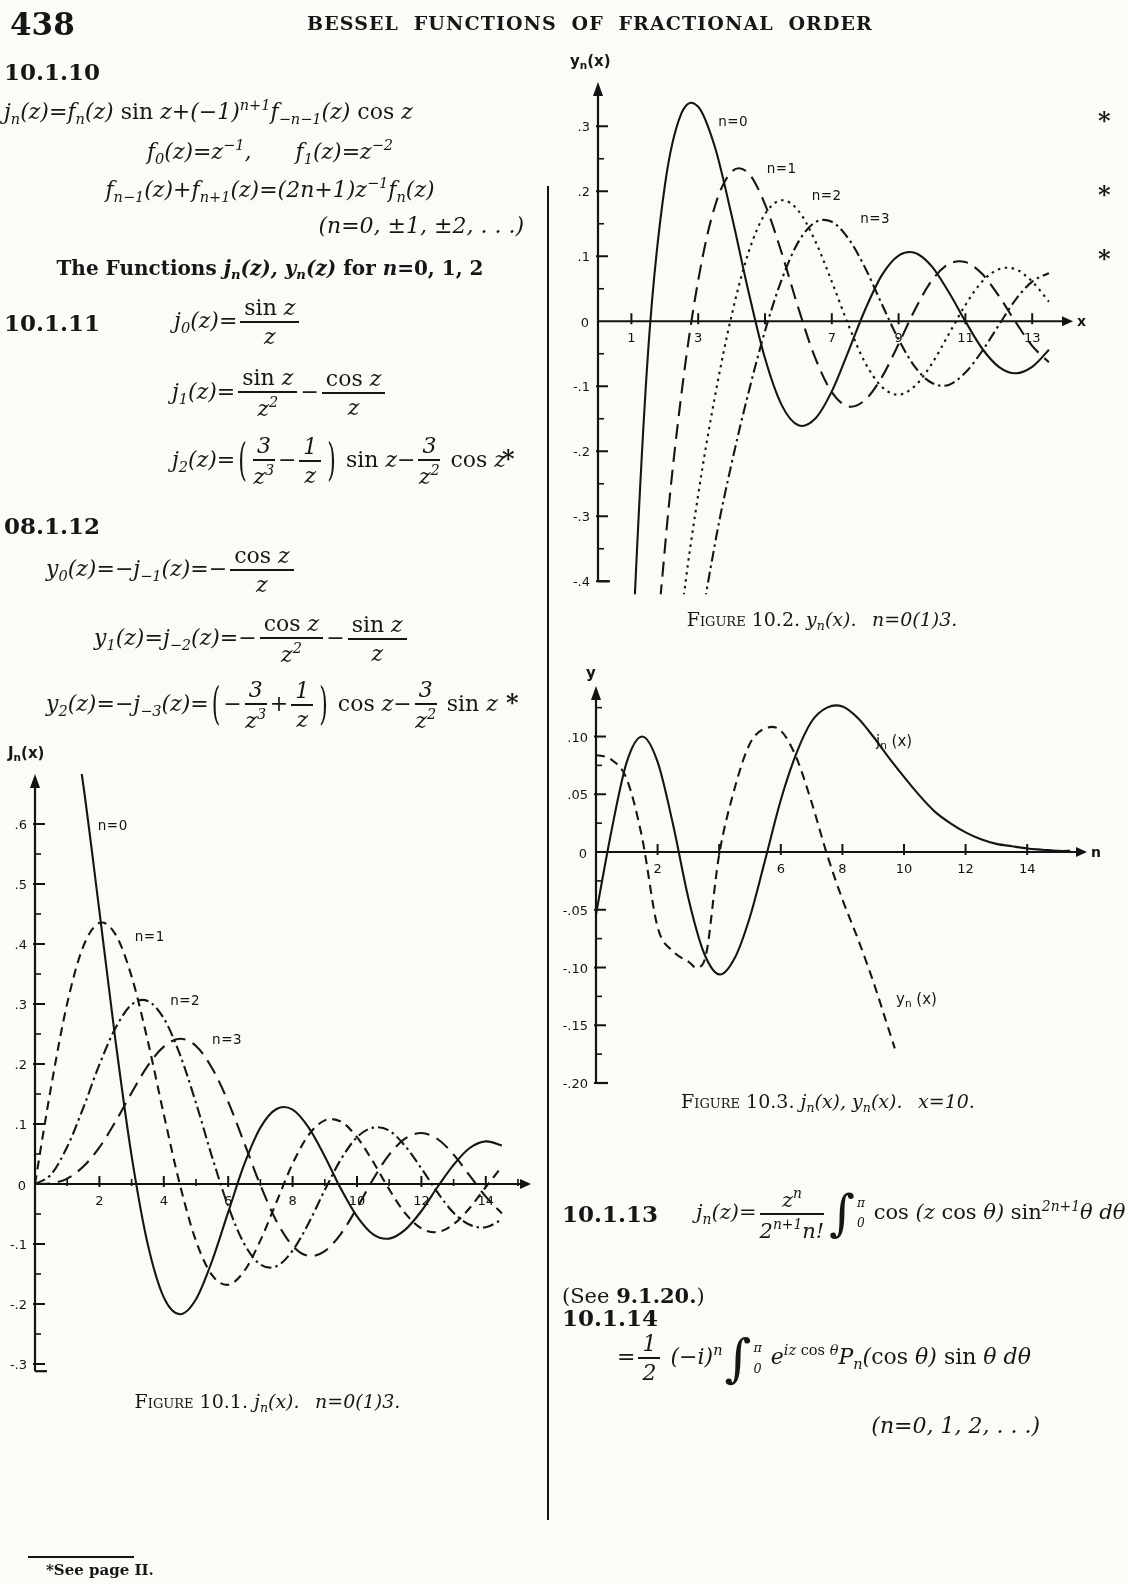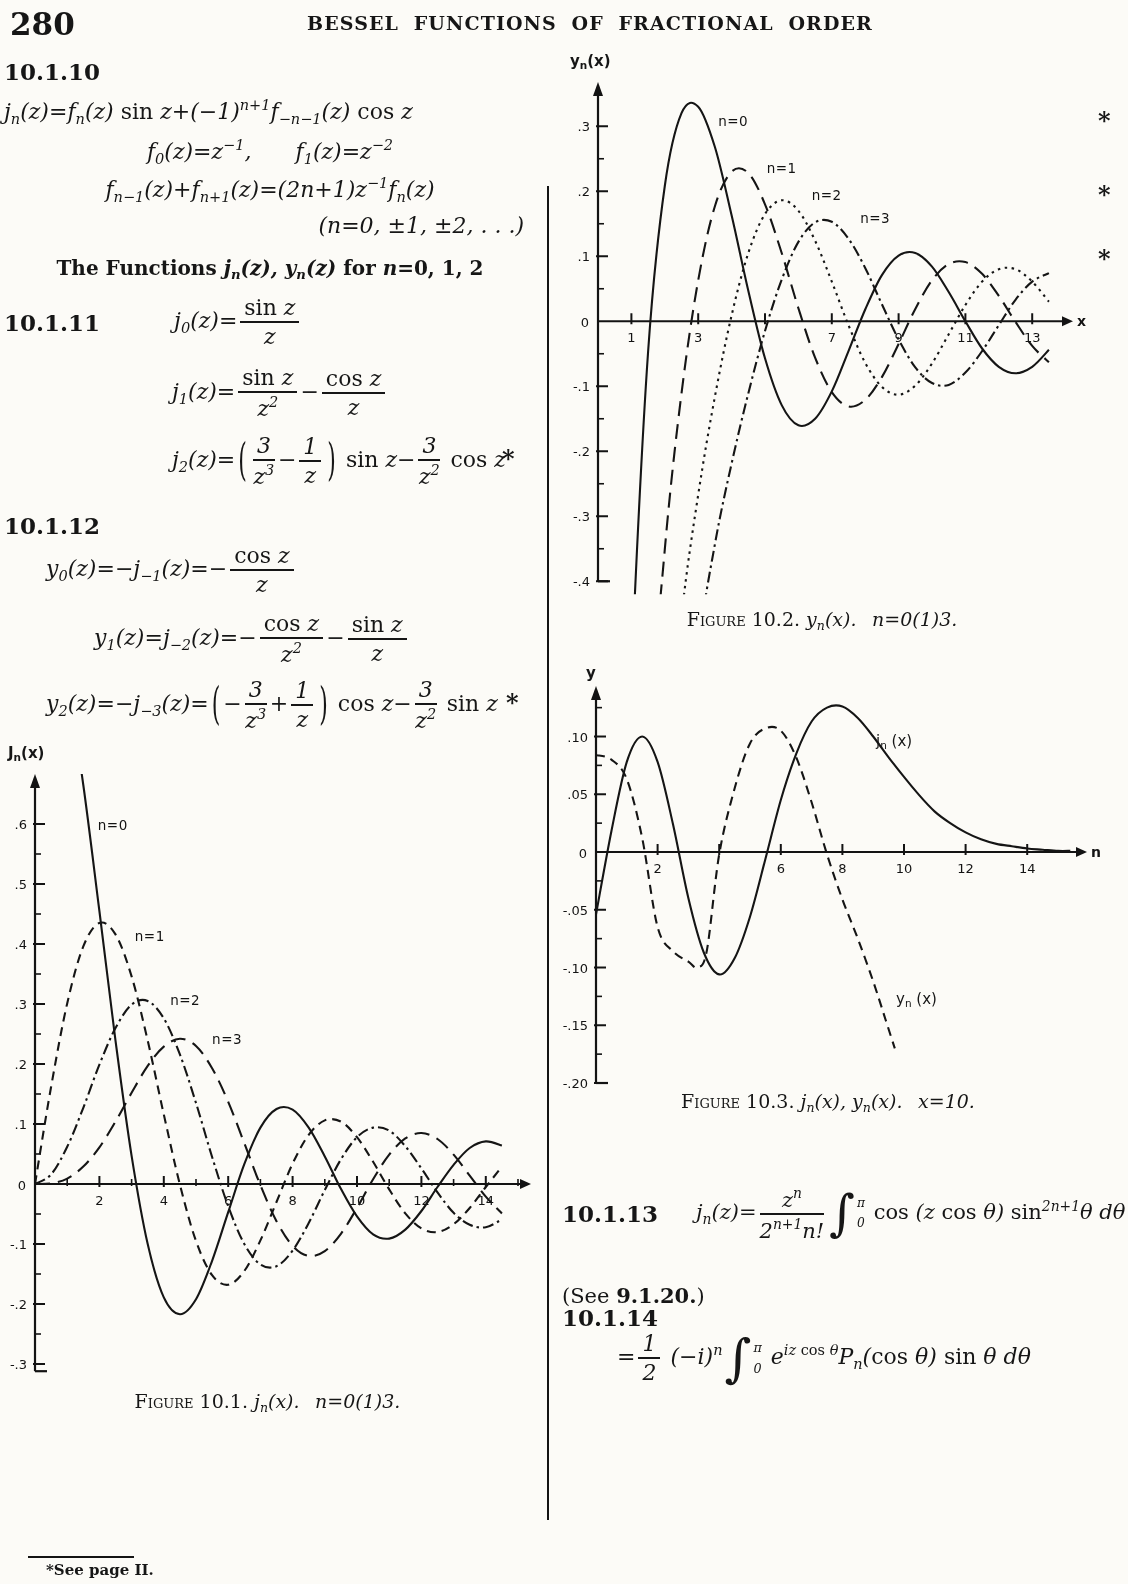--- a/index.html
+++ b/index.html
@@ -39,42 +39,42 @@
   .seenote{font-style:normal;font-size:21px;}
   .footrule{height:2px;background:#141414;}
   .footnote{font-style:normal;font-weight:bold;font-size:15px;margin-left:12px;}
   svg text{font-family:"DejaVu Sans",sans-serif;fill:#131313;}
 </style>
 </head>
 <body>
 
 <div class="page">
 
-  <div class="abs pageno" style="left:10px;top:6px;">280</div>
+  <div class="abs pageno" style="left:10px;top:6px;">438</div>
   <div class="abs runtitle" style="left:0;top:12px;padding-left:26px;">BESSEL FUNCTIONS OF FRACTIONAL ORDER</div>
 
   <div class="abs divider" style="left:547px;top:186px;height:1334px;"></div>
 
   <div class="abs secnum" style="left:4px;top:58px;">10.1.10</div>
   <div class="abs eq" style="left:4px;top:96px;">j<span class="sb">n</span>(z)=f<span class="sb">n</span>(z) <span class="rm">sin</span> z+(−1)<span class="sp">n+1</span>f<span class="sb">−n−1</span>(z) <span class="rm">cos</span> z</div>
   <div class="abs eq center" style="left:0;top:136px;width:540px;">f<span class="sb">0</span>(z)=z<span class="sp">−1</span>,  f<span class="sb">1</span>(z)=z<span class="sp">−2</span></div>
   <div class="abs eq center" style="left:0;top:174px;width:540px;">f<span class="sb">n−1</span>(z)+f<span class="sb">n+1</span>(z)=(2n+1)z<span class="sp">−1</span>f<span class="sb">n</span>(z)</div>
   <div class="abs eq right" style="left:0;top:212px;width:524px;">(n=0, ±1, ±2, . . .)</div>
 
   <div class="abs funchead center" style="left:0;top:256px;width:540px;">The Functions <span class="it">j<span class="sb">n</span>(z), y<span class="sb">n</span>(z)</span> for <span class="it">n</span>=0, 1, 2</div>
 
   <div class="abs row" style="left:4px;top:296px;">
     <span class="secnum">10.1.11</span>
     <span class="eq" style="margin-left:74px;">j<span class="sb">0</span>(z)=<span class="frac"><span class="num"><span class="rm">sin</span> z</span><span class="den">z</span></span></span>
   </div>
   <div class="abs eq" style="left:172px;top:366px;">j<span class="sb">1</span>(z)=<span class="frac"><span class="num"><span class="rm">sin</span> z</span><span class="den">z<span class="sp">2</span></span></span>−<span class="frac"><span class="num"><span class="rm">cos</span> z</span><span class="den">z</span></span></div>
   <div class="abs eq" style="left:172px;top:434px;">j<span class="sb">2</span>(z)=<span class="bp">(</span><span class="frac"><span class="num">3</span><span class="den">z<span class="sp">3</span></span></span>−<span class="frac"><span class="num">1</span><span class="den">z</span></span><span class="bp">)</span> <span class="rm">sin</span> z−<span class="frac"><span class="num">3</span><span class="den">z<span class="sp">2</span></span></span> <span class="rm">cos</span> z</div>
   <span class="abs star" style="left:502px;top:444px;">*</span>
 
-  <div class="abs secnum" style="left:4px;top:512px;">10.1.12</div>
+  <div class="abs secnum" style="left:4px;top:512px;">08.1.12</div>
   <div class="abs eq" style="left:46px;top:544px;">y<span class="sb">0</span>(z)=−j<span class="sb">−1</span>(z)=−<span class="frac"><span class="num"><span class="rm">cos</span> z</span><span class="den">z</span></span></div>
   <div class="abs eq" style="left:46px;top:612px;margin-left:48px;">y<span class="sb">1</span>(z)=j<span class="sb">−2</span>(z)=−<span class="frac"><span class="num"><span class="rm">cos</span> z</span><span class="den">z<span class="sp">2</span></span></span>−<span class="frac"><span class="num"><span class="rm">sin</span> z</span><span class="den">z</span></span></div>
   <div class="abs eq" style="left:46px;top:678px;">y<span class="sb">2</span>(z)=−j<span class="sb">−3</span>(z)=<span class="bp">(</span>−<span class="frac"><span class="num">3</span><span class="den">z<span class="sp">3</span></span></span>+<span class="frac"><span class="num">1</span><span class="den">z</span></span><span class="bp">)</span> <span class="rm">cos</span> z−<span class="frac"><span class="num">3</span><span class="den">z<span class="sp">2</span></span></span> <span class="rm">sin</span> z</div>
   <span class="abs star" style="left:506px;top:688px;">*</span>
 
   <div class="fig" style="left:0;top:744px;width:540px;height:700px;">
     <div class="figlab" style="left:8px;top:0;">J<span class="sb">n</span>(x)</div>
     <svg style="position:absolute;left:0;top:24px;" width="535" height="616" viewBox="0 0 535 616">
         <defs>
           <clipPath id="clip0">
@@ -292,17 +292,18 @@
   <div class="abs eq seenote" style="left:562px;top:1262px;margin-top:21px;">(See <span class="bd">9.1.20.</span>)</div>
 
   <div class="abs secnum" style="left:562px;top:1304px;">10.1.14</div>
   <div class="abs eq center" style="left:562px;top:1332px;width:524px;">=<span class="frac"><span class="num">1</span><span class="den">2</span></span> (−i)<span class="sp">n</span><span class="intgl">
         <span class="isym">∫</span>
         <span class="ilims">
           <span>π</span>
           <span>0</span>
         </span>
       </span> e<span class="sp">iz <span class="rm">cos</span> θ</span>P<span class="sb">n</span>(<span class="rm">cos</span> θ) <span class="rm">sin</span> θ dθ</div>
+  <div class="abs eq right" style="left:562px;top:1412px;width:478px;">(n=0, 1, 2, . . .)</div>
 
   <div class="abs footrule" style="left:28px;top:1556px;width:106px;"></div>
   <div class="abs footnote" style="left:34px;top:1561px;">*See page II.</div>
 
 </div>
 
 </body></html>

